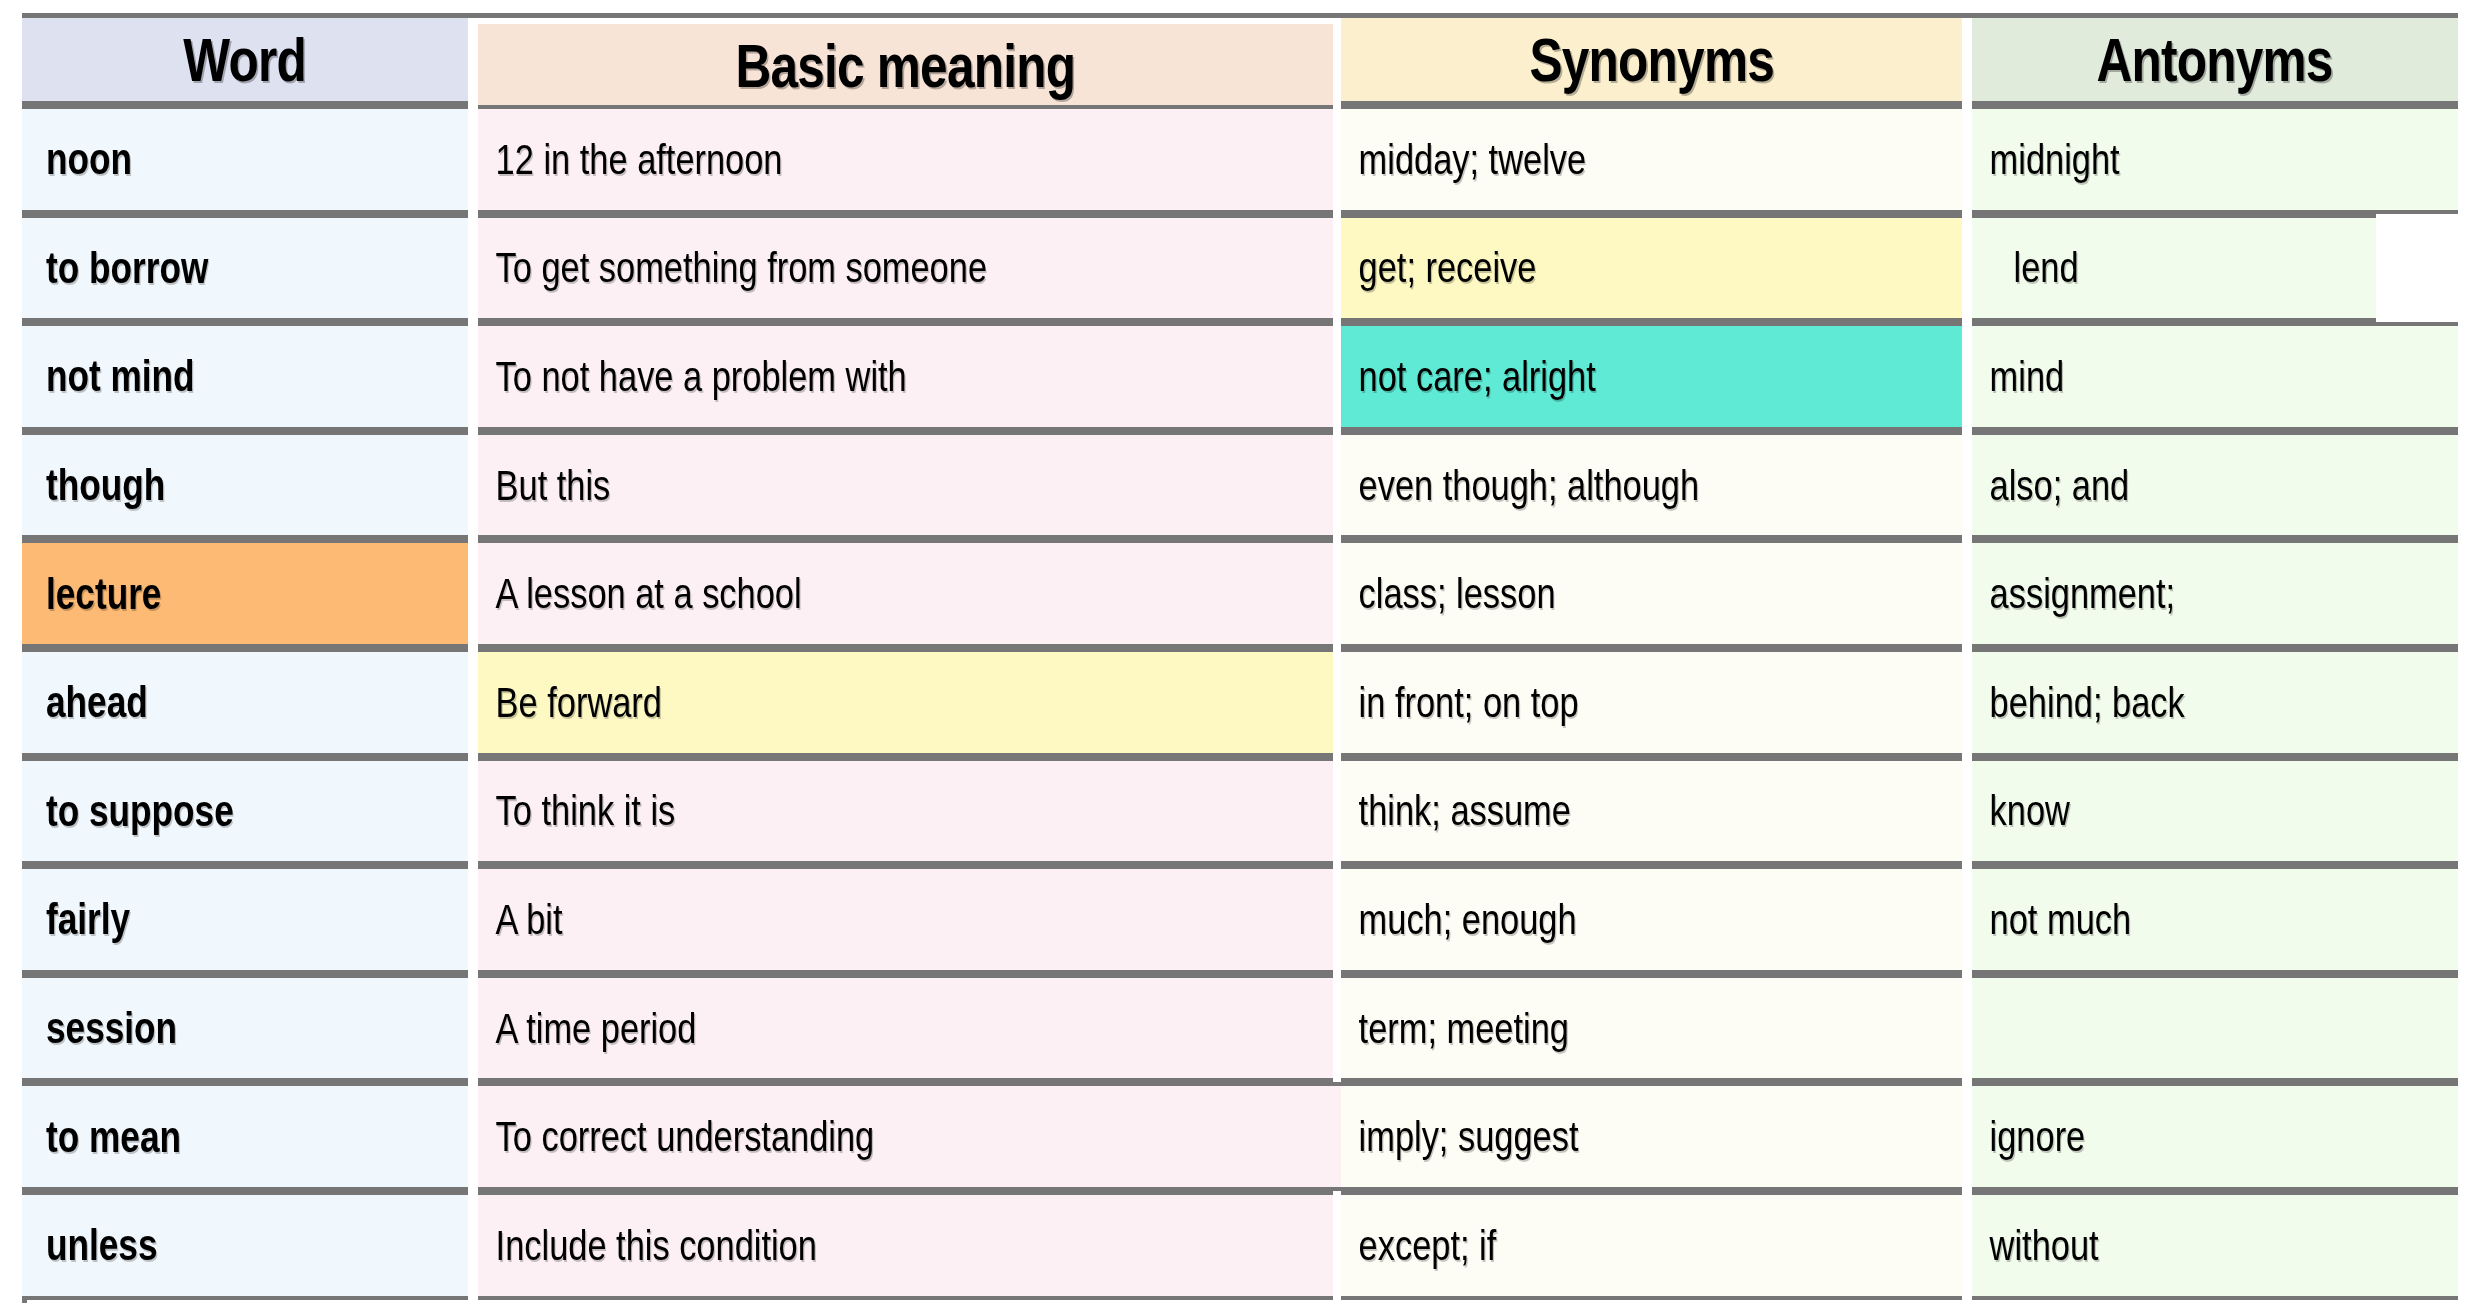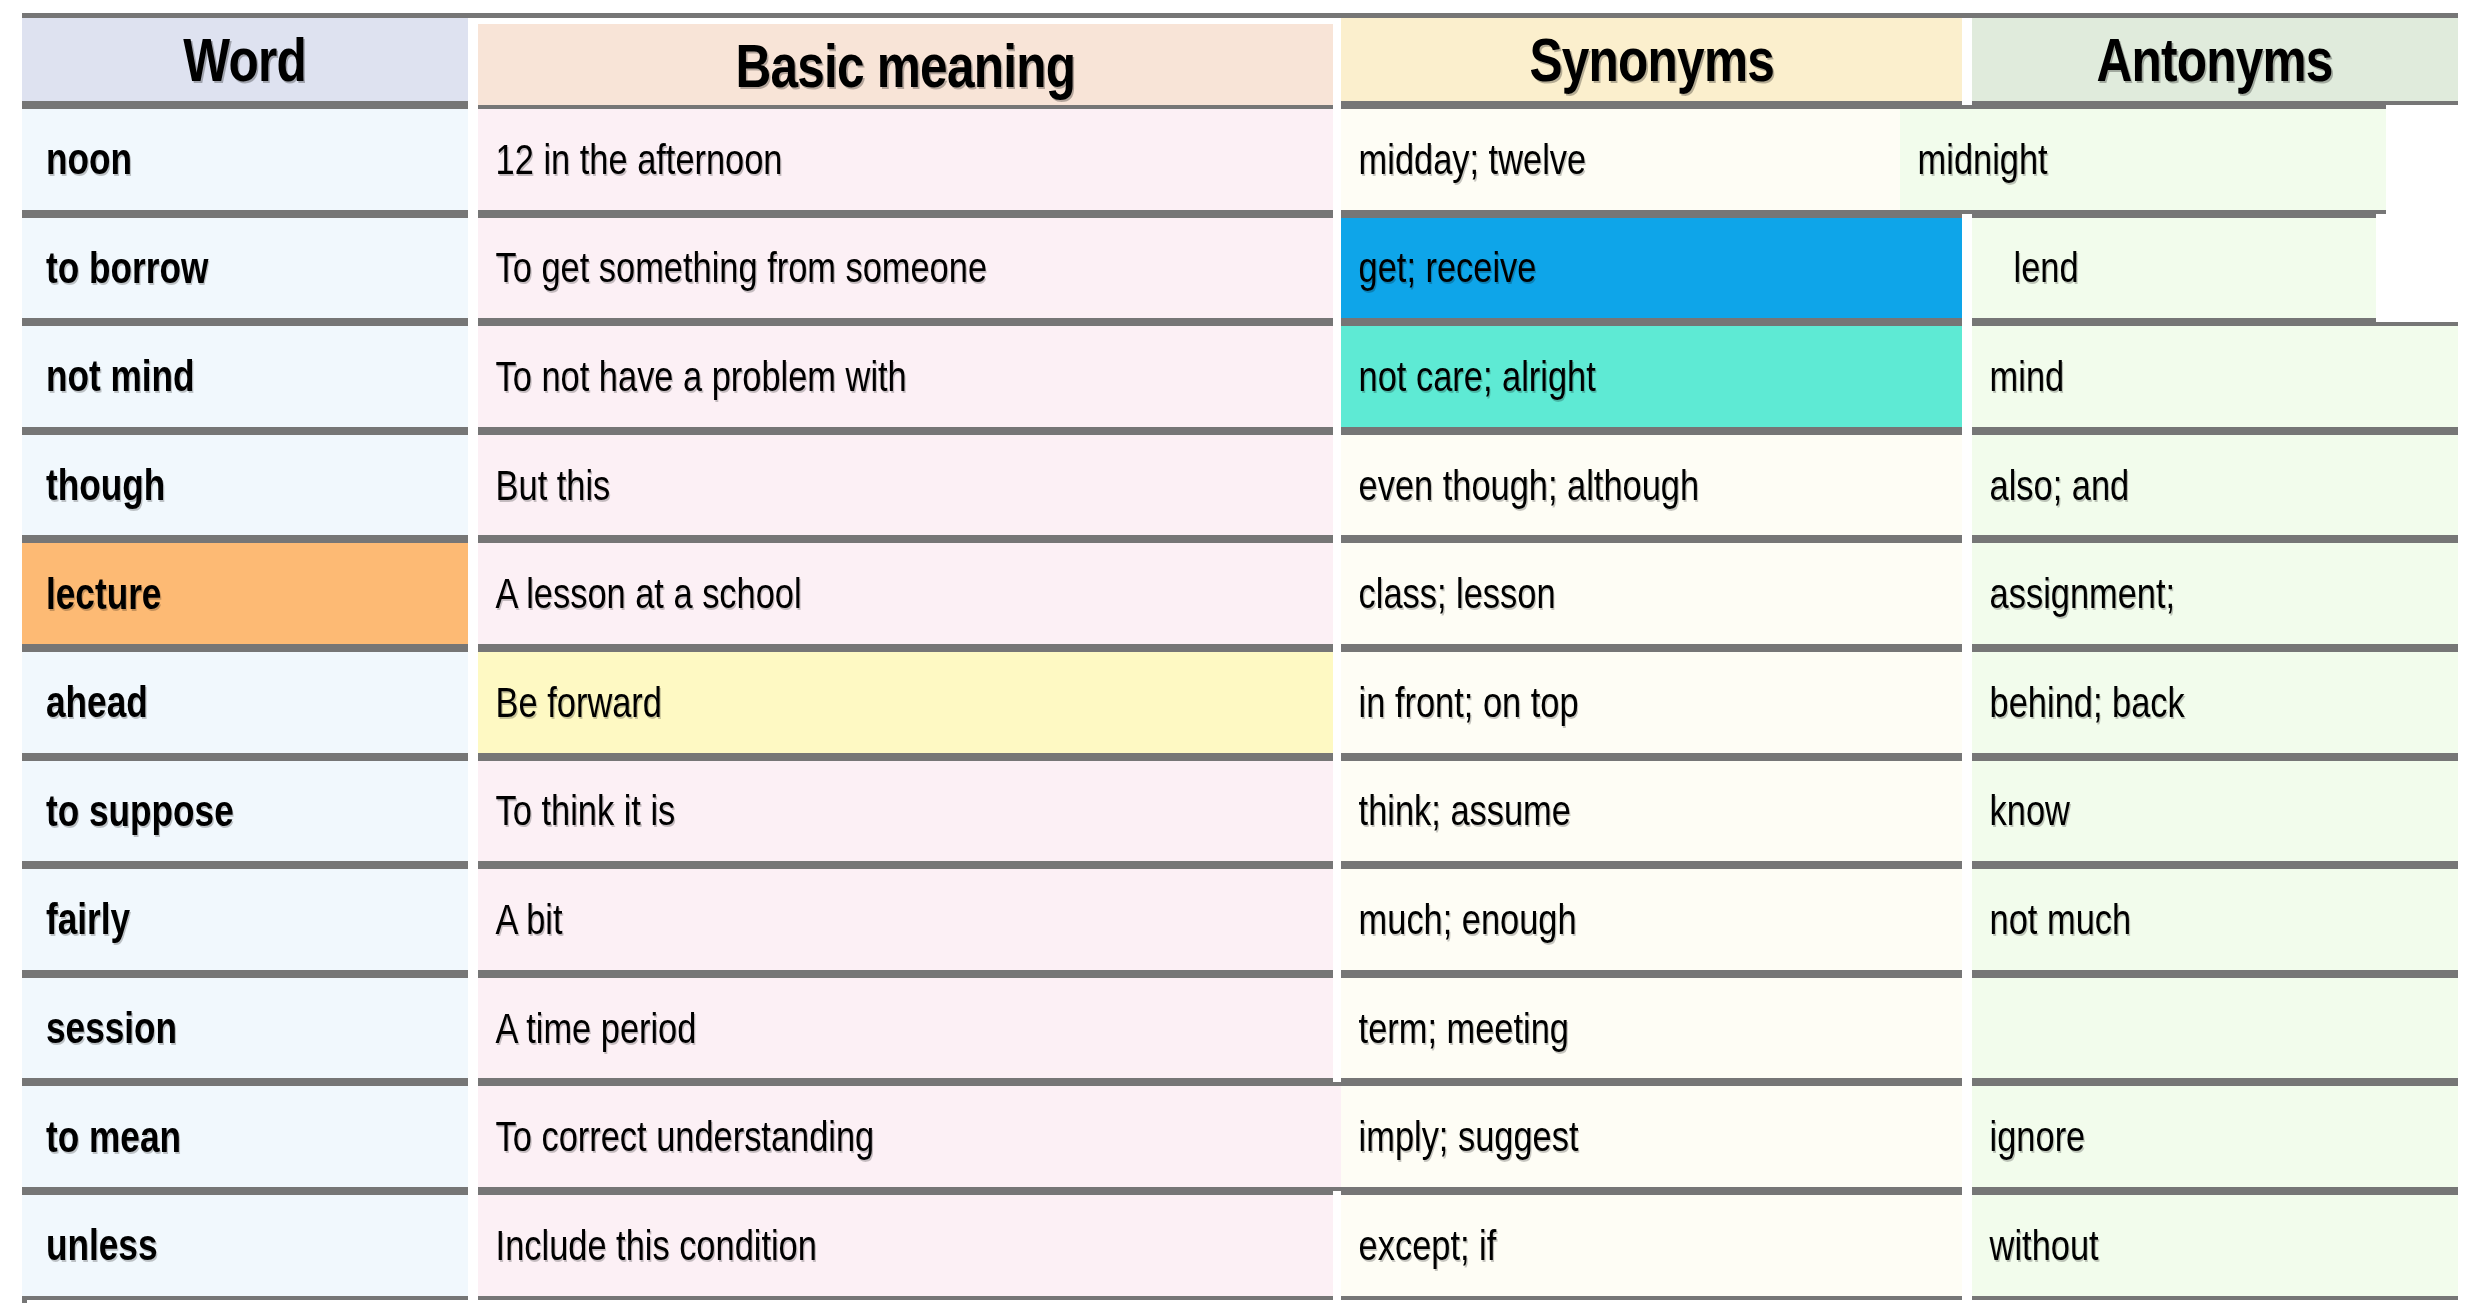--- a/index.html
+++ b/index.html
@@ -125,30 +125,30 @@
       </div>
       <div class="cell body word" style="left: 22px; top: 105px; width: 446px; height: 108.6px; background: rgb(241, 248, 253);">
         <span class="txt pad-left-xl">noon</span>
       </div>
       <div class="cell body" style="left: 478px; top: 105px; width: 855px; height: 108.6px; background: rgb(252, 240, 245);">
         <span class="txt pad-left-lg">12 in the afternoon</span>
       </div>
       <div class="cell body" style="left: 1341px; top: 105px; width: 621px; height: 108.6px; background: rgb(254, 253, 245);">
         <span class="txt pad-left-lg">midday; twelve</span>
       </div>
-      <div class="cell body" style="left: 1900px; top: 105px; width: 486px; height: 108.6px; background: rgb(242, 252, 236);">
+      <div class="cell body" style="left: 1972px; top: 105px; width: 486px; height: 108.6px; background: rgb(242, 252, 236);">
         <span class="txt pad-left-lg">midnight</span>
       </div>
       <div class="cell body word" style="left: 22px; top: 213.6px; width: 446px; height: 108.6px; background: rgb(241, 248, 253);">
         <span class="txt pad-left-xl">to borrow</span>
       </div>
       <div class="cell body" style="left: 478px; top: 213.6px; width: 855px; height: 108.6px; background: rgb(252, 240, 245);">
         <span class="txt pad-left-lg">To get something from someone</span>
       </div>
-      <div class="cell body" style="left: 1341px; top: 213.6px; width: 621px; height: 108.6px; background: #0ea5e9;">
+      <div class="cell body" style="left: 1341px; top: 213.6px; width: 621px; height: 108.6px; background: #fef9c3;">
         <span class="txt pad-left-lg">get; receive</span>
       </div>
       <div class="cell body" style="left: 1972px; top: 213.6px; width: 404px; height: 108.6px; background: rgb(242, 252, 236); padding-left: 24px;">
         <span class="txt pad-left-lg">lend</span>
       </div>
       <div class="cell body word" style="left: 22px; top: 322.2px; width: 446px; height: 108.6px; background: rgb(241, 248, 253);">
         <span class="txt pad-left-xl">not mind</span>
       </div>
       <div class="cell body" style="left: 478px; top: 322.2px; width: 855px; height: 108.6px; background: rgb(252, 240, 245);">
         <span class="txt pad-left-lg"> To not have a problem with</span>

